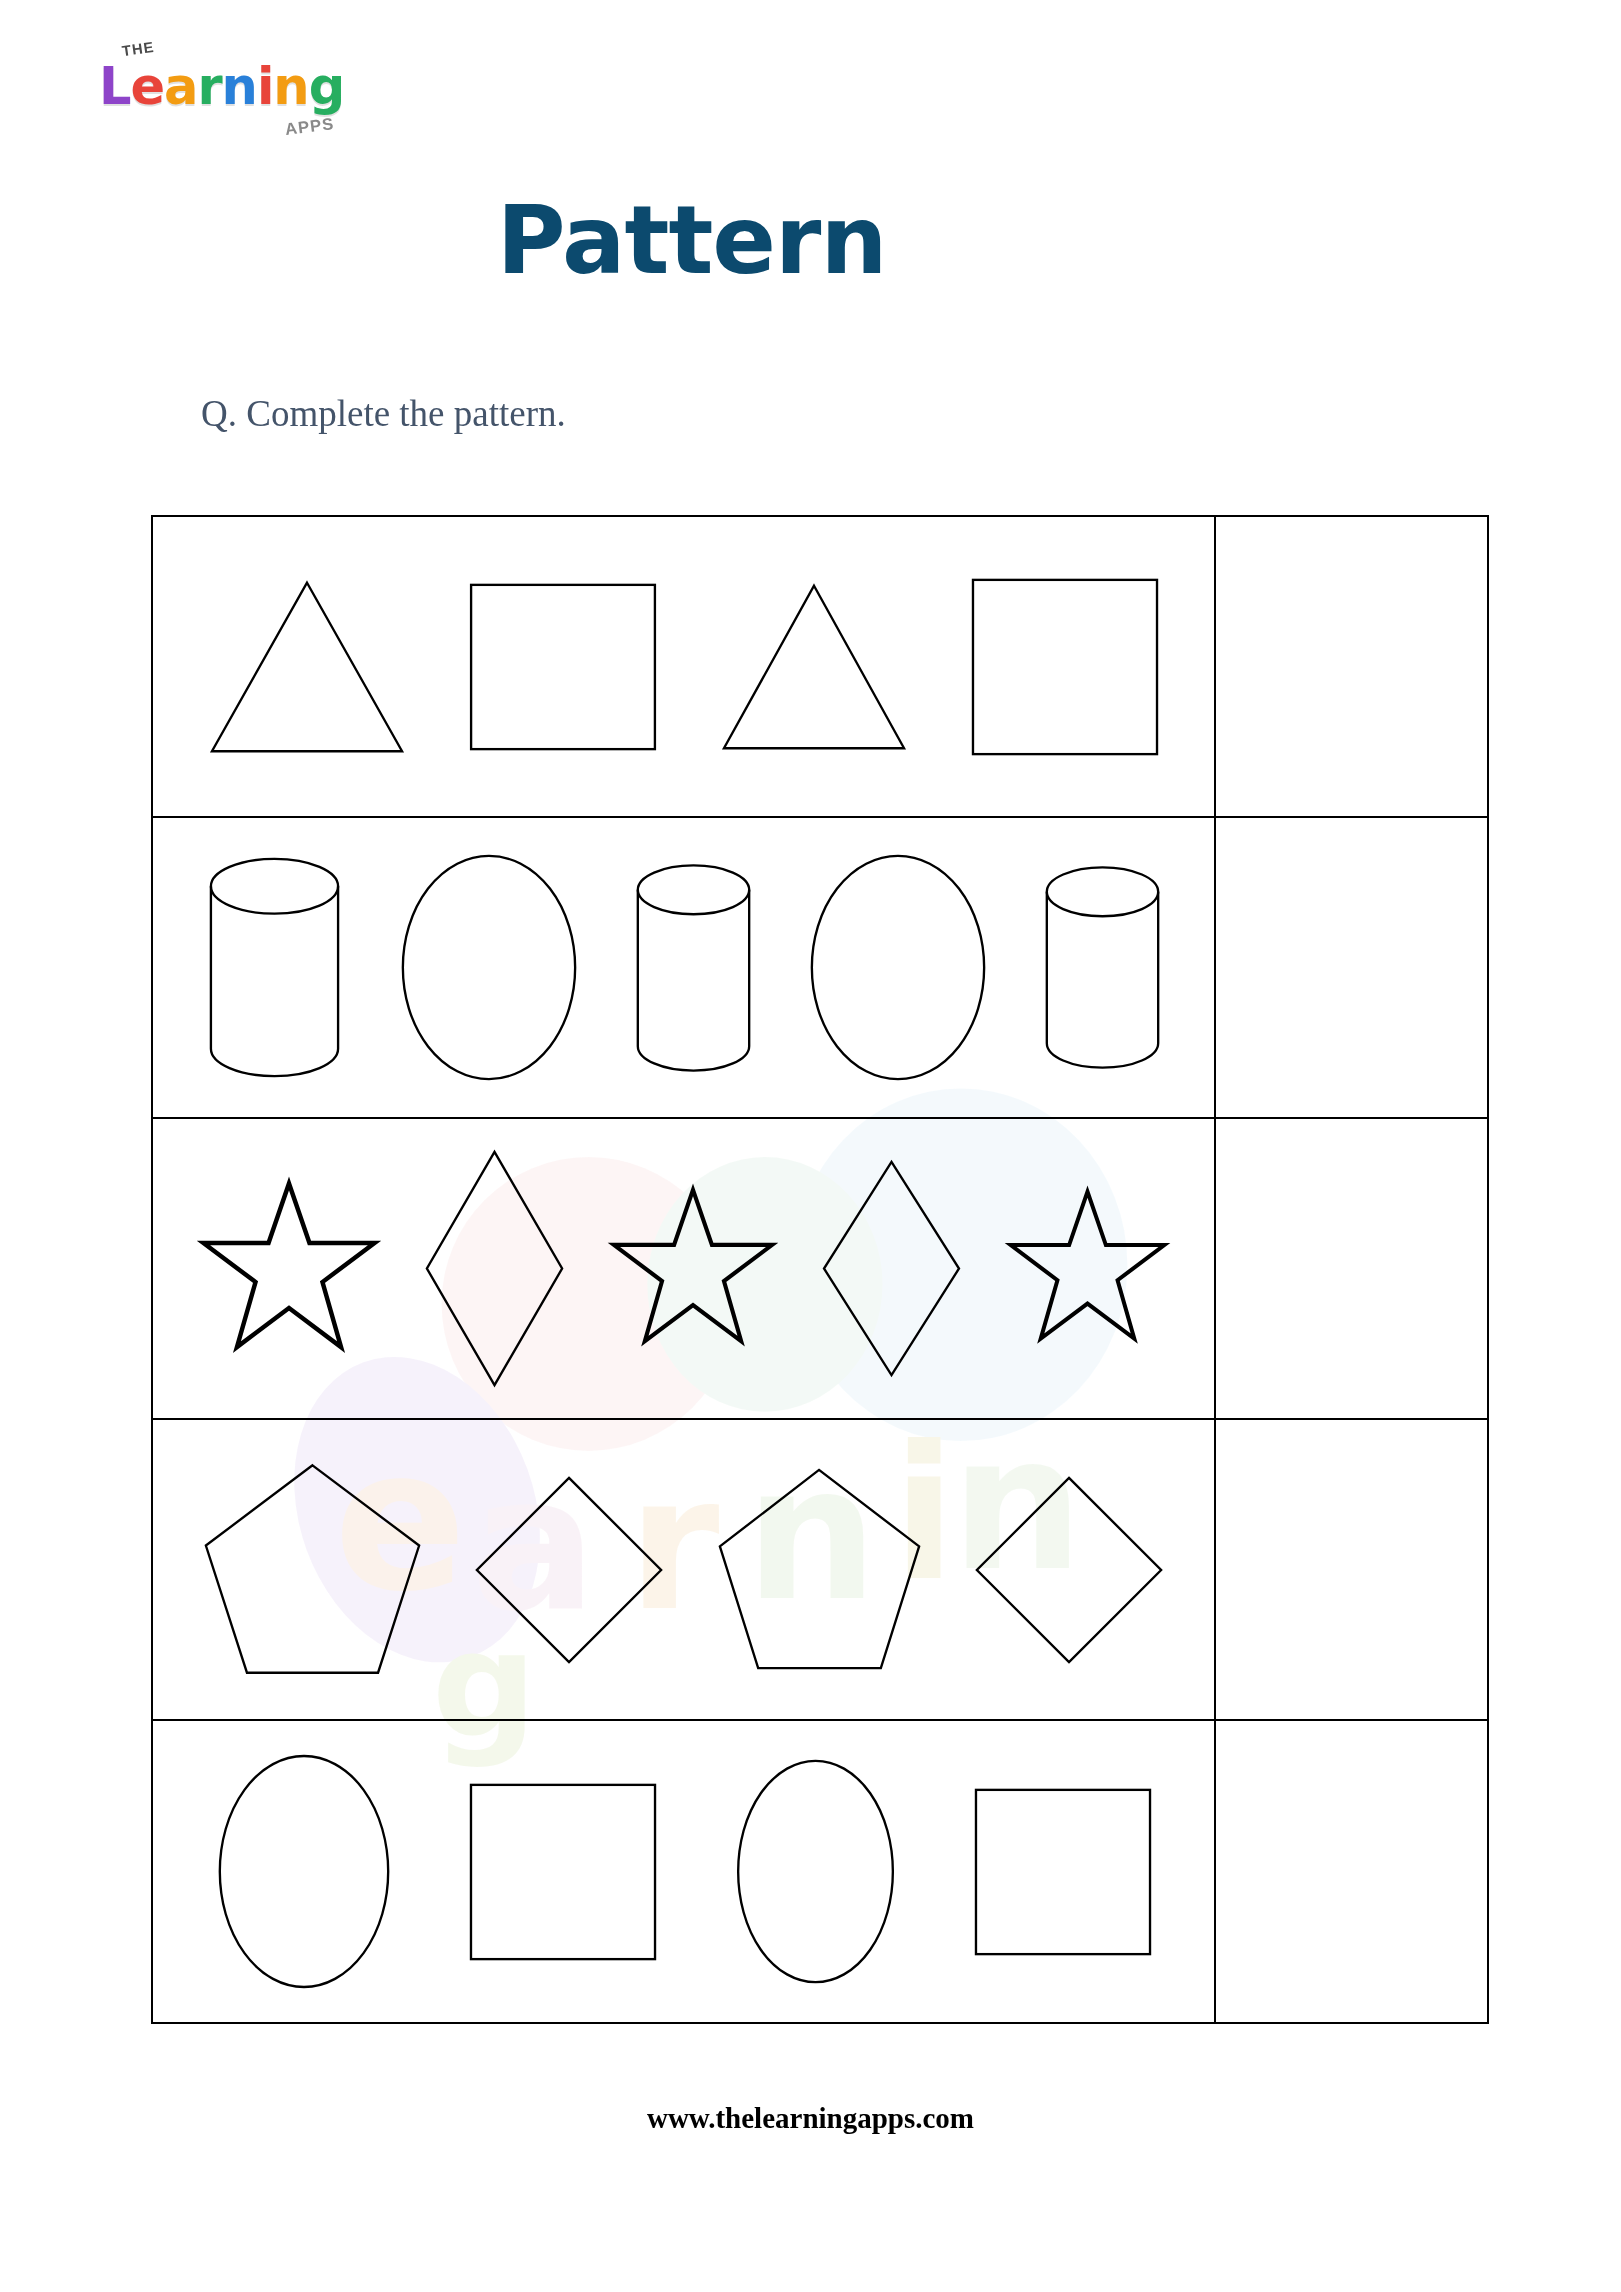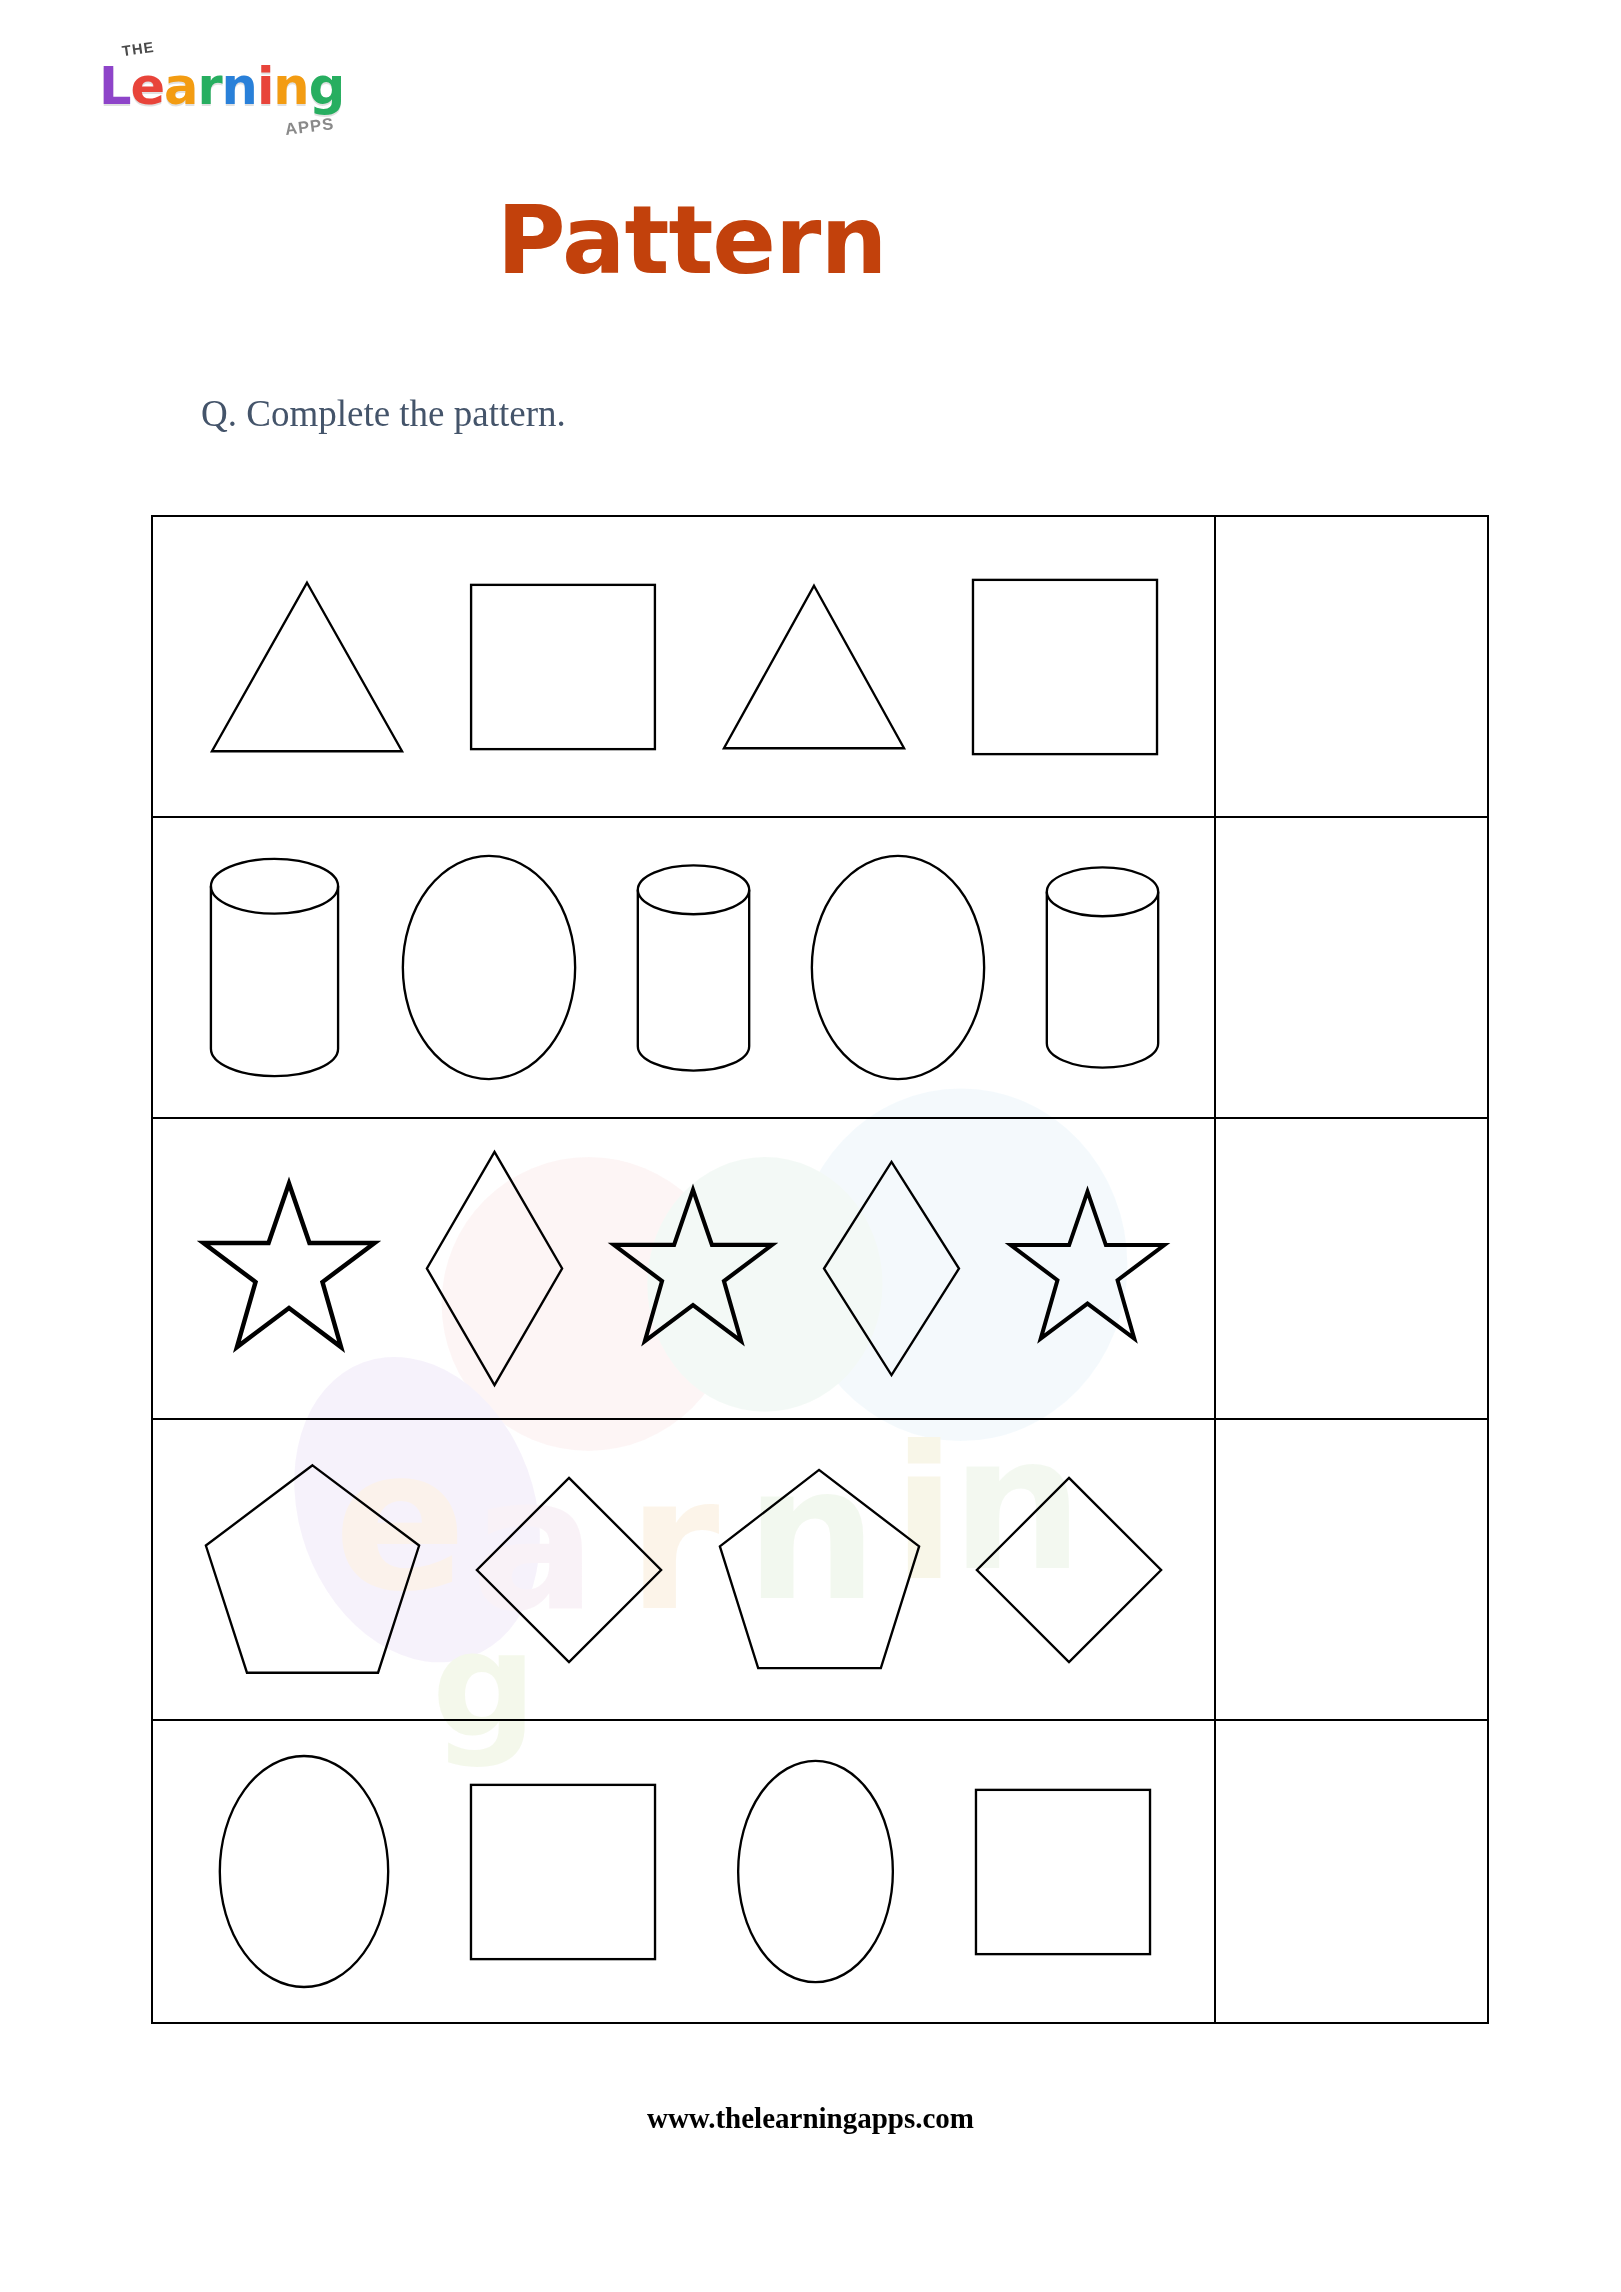--- a/index.html
+++ b/index.html
@@ -65,21 +65,21 @@
   
   .title {
     position: absolute;
     left: 0;
     top: 186px;
     width: 1383px;
     text-align: center;
     font-family: "DejaVu Sans", sans-serif;
     font-weight: bold;
     font-size: 94px;
-    color: #c2410c;
+    color: #0c4a6e;
     letter-spacing: -1px;
   }
   .prompt {
     position: absolute;
     left: 201px;
     top: 392px;
     font-family: "Liberation Serif", serif;
     font-size: 37px;
     color: #44546a;
   }

